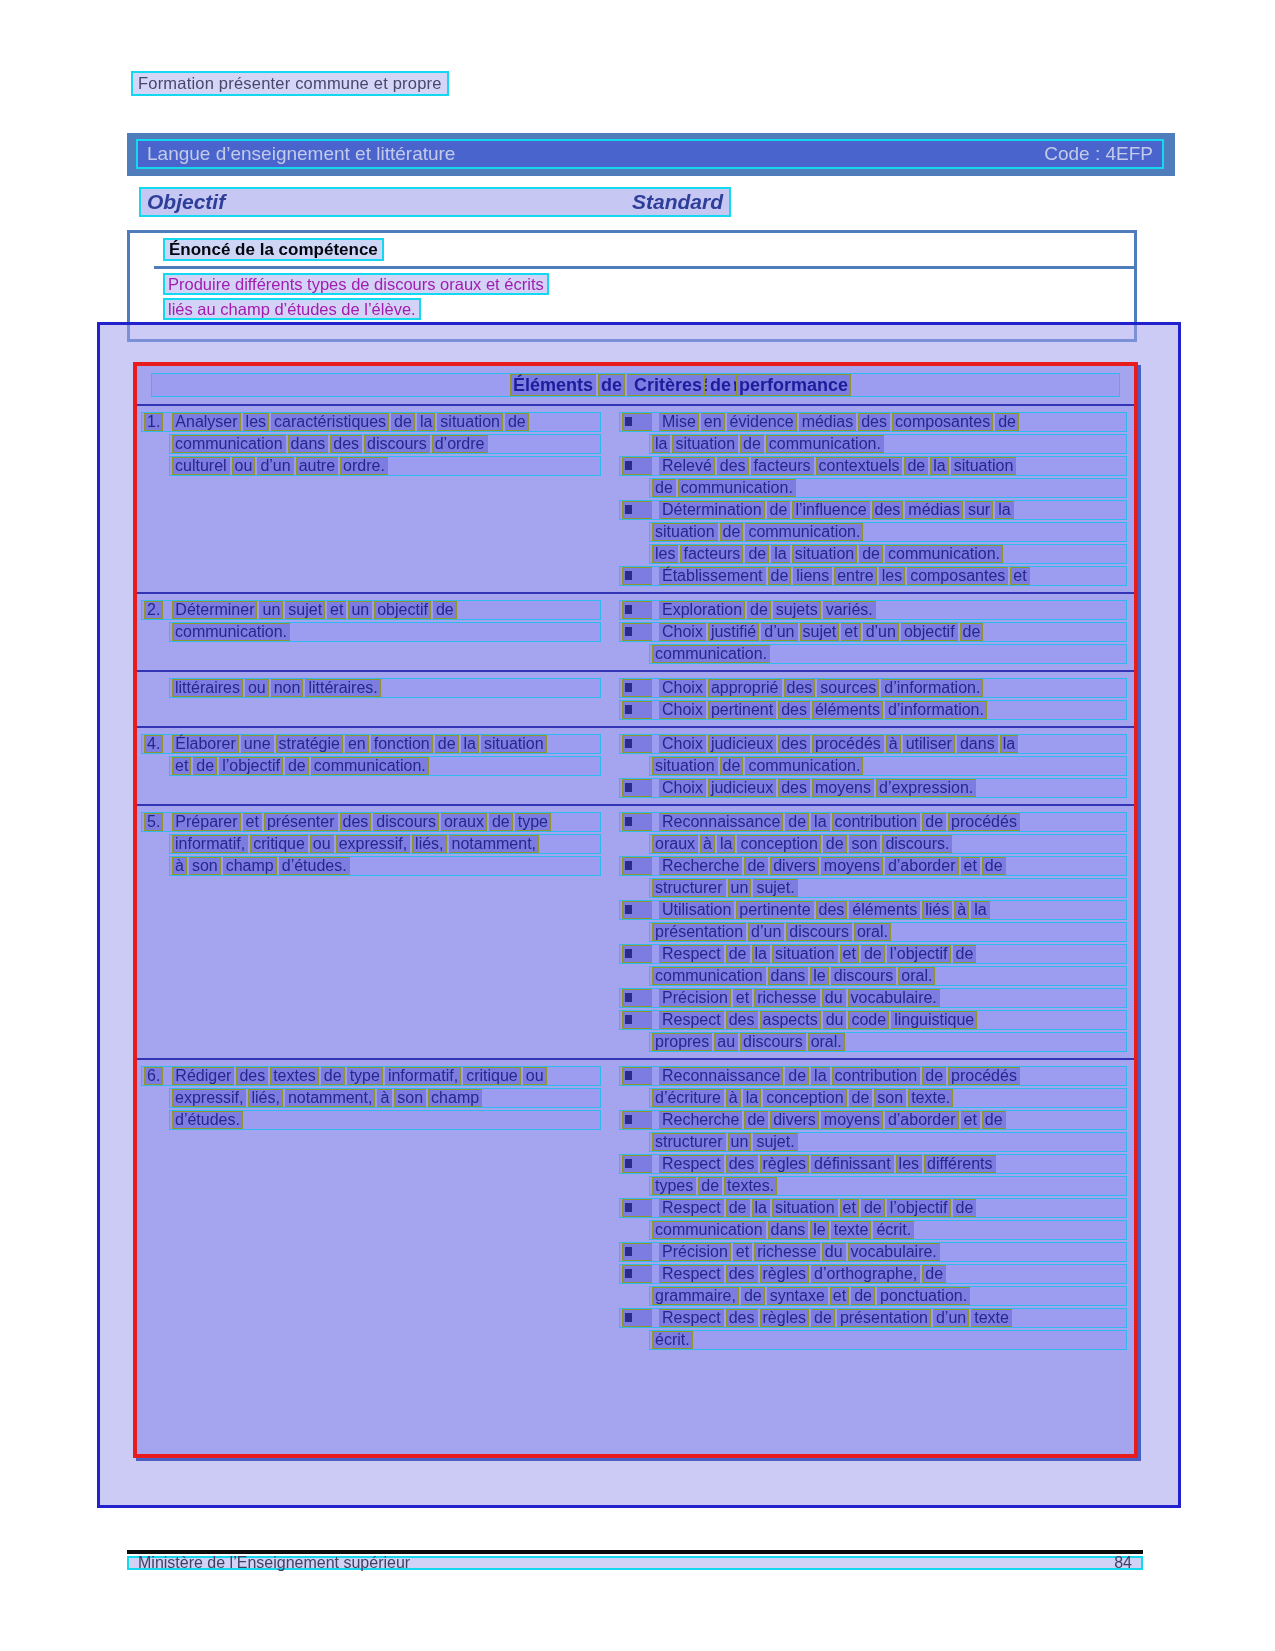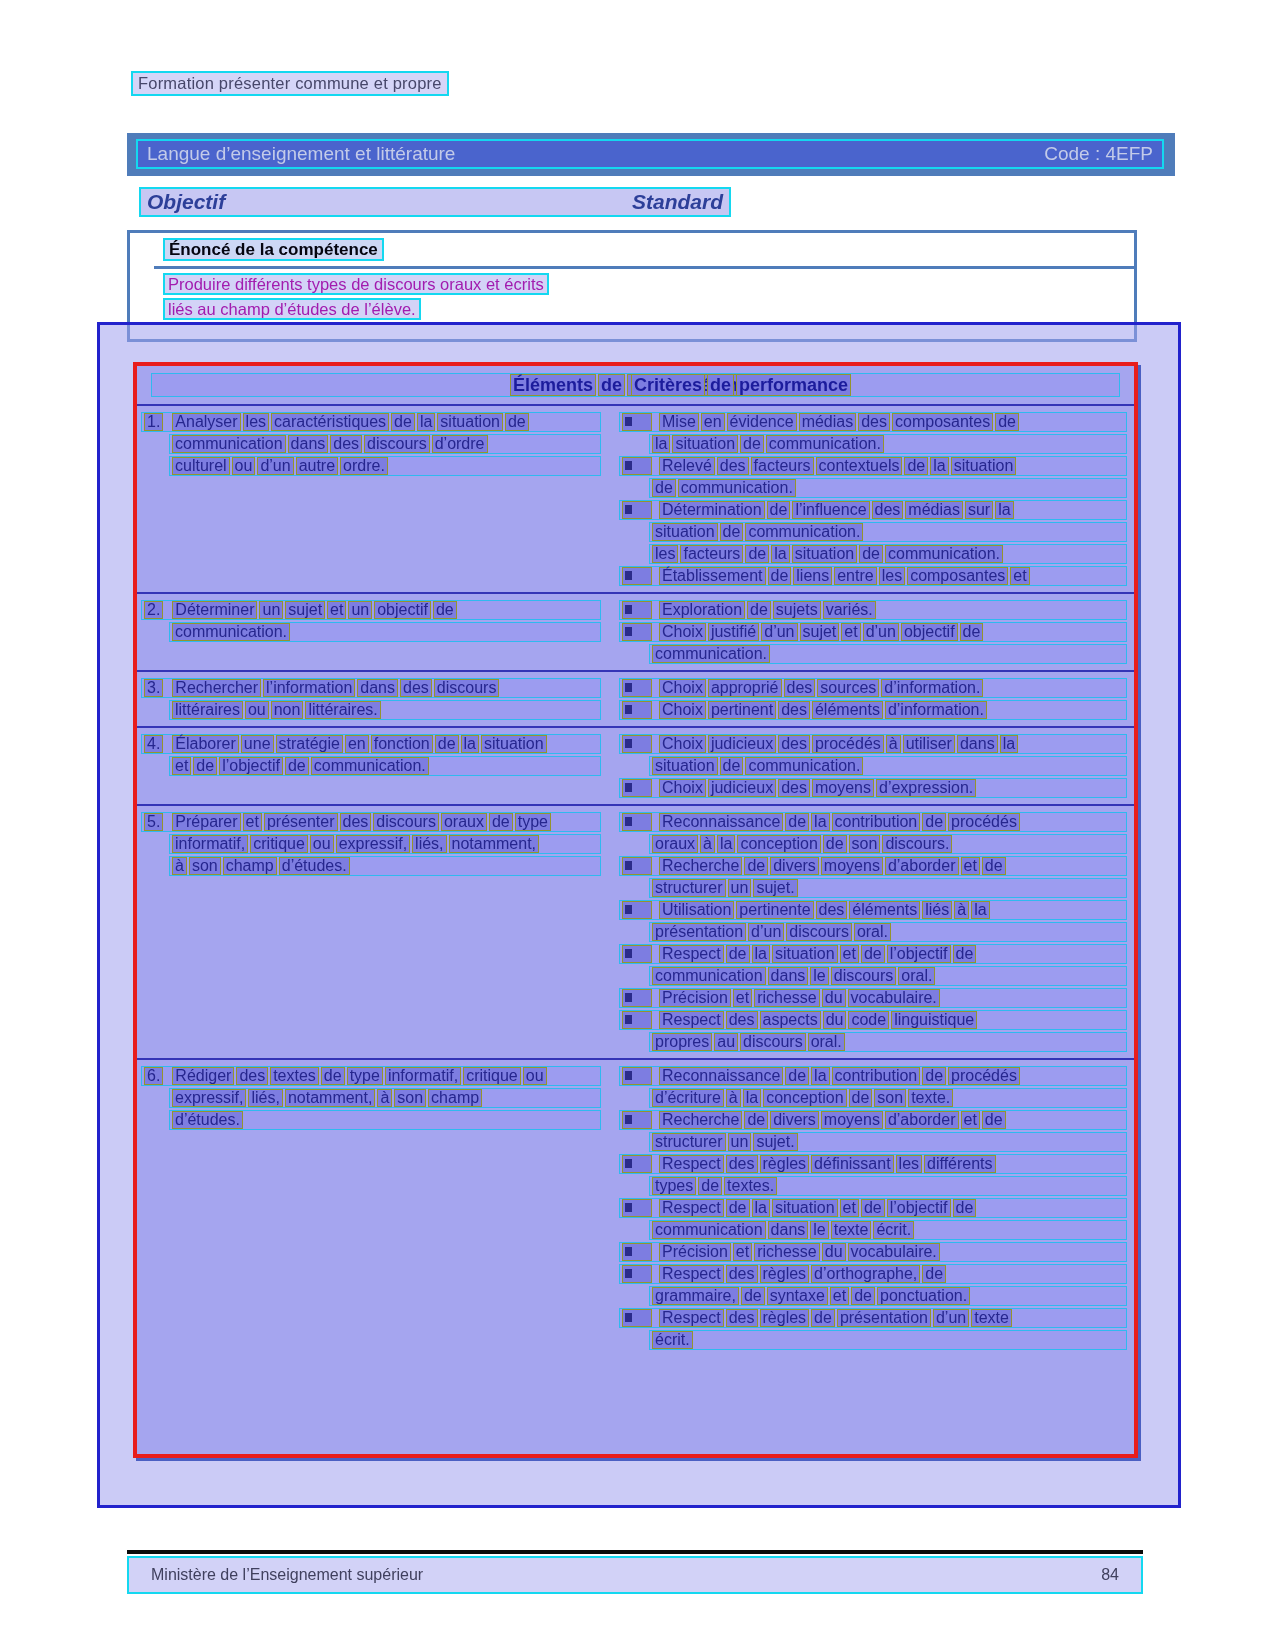--- a/index.html
+++ b/index.html
@@ -60,23 +60,23 @@
   .line.cont-right{margin-left:40px;}
 
   .w{display:inline-block;background:#7d7de1;border:1px solid #94942e;padding:0 2px;
     margin:0 1px;height:18px;line-height:16px;box-sizing:border-box;vertical-align:top;}
   .w.marker{margin-right:8px;}
   .w.bullet-box{width:30px;margin-right:6px;}
   .bullet{display:inline-block;width:7px;height:9px;background:#2b2b8a;vertical-align:middle;margin-top:-3px;}
 
   
   #footer-rule{position:absolute;left:127px;top:1550px;width:1016px;height:4px;background:#0b0b0b;}
-  #footer-bar{position:absolute;left:127px;top:1556px;width:1016px;height:38px;background:#d2d2f7;
+  #footer-bar{position:absolute;left:127px;top:1556px;width:1016px;height:14px;background:#d2d2f7;
     border:2px solid #14d8f0;box-sizing:border-box;display:flex;justify-content:space-between;
-    align-items:center;padding:0 22px;font-size:16px;color:#40405e;}
+    align-items:center;padding:0 9px;font-size:16px;color:#40405e;}
 </style>
 </head>
 <body>
 
 <div id="top-label" class="hl">Formation présenter commune et propre</div>
 
 <div id="header-bar">
   <div id="header-hl">
     <span>Langue d’enseignement et littérature</span>
     <span>Code : 4EFP</span>
@@ -132,21 +132,20 @@
       </div>
       <div class="cell-right">
         <div class="line bullet-line"><span class="w bullet-box"><span class="bullet"></span></span><span class="w">Exploration</span><span class="w">de</span><span class="w">sujets</span><span class="w">variés.</span></div>
         <div class="line bullet-line"><span class="w bullet-box"><span class="bullet"></span></span><span class="w">Choix</span><span class="w">justifié</span><span class="w">d’un</span><span class="w">sujet</span><span class="w">et</span><span class="w">d’un</span><span class="w">objectif</span><span class="w">de</span></div>
         <div class="line cont-right"><span class="w">communication.</span></div>
       </div>
     </div>
     <div class="rdiv"></div>
     <div class="t-row">
       <div class="cell-left">
-        <div class="line"><span class="w marker">3.</span><span class="w">Rechercher</span><span class="w">l’information</span><span class="w">dans</span><span class="w">des</span><span class="w">discours</span></div>
         <div class="line cont-left"><span class="w">littéraires</span><span class="w">ou</span><span class="w">non</span><span class="w">littéraires.</span></div>
       </div>
       <div class="cell-right">
         <div class="line bullet-line"><span class="w bullet-box"><span class="bullet"></span></span><span class="w">Choix</span><span class="w">approprié</span><span class="w">des</span><span class="w">sources</span><span class="w">d’information.</span></div>
         <div class="line bullet-line"><span class="w bullet-box"><span class="bullet"></span></span><span class="w">Choix</span><span class="w">pertinent</span><span class="w">des</span><span class="w">éléments</span><span class="w">d’information.</span></div>
       </div>
     </div>
     <div class="rdiv"></div>
     <div class="t-row">
       <div class="cell-left">

